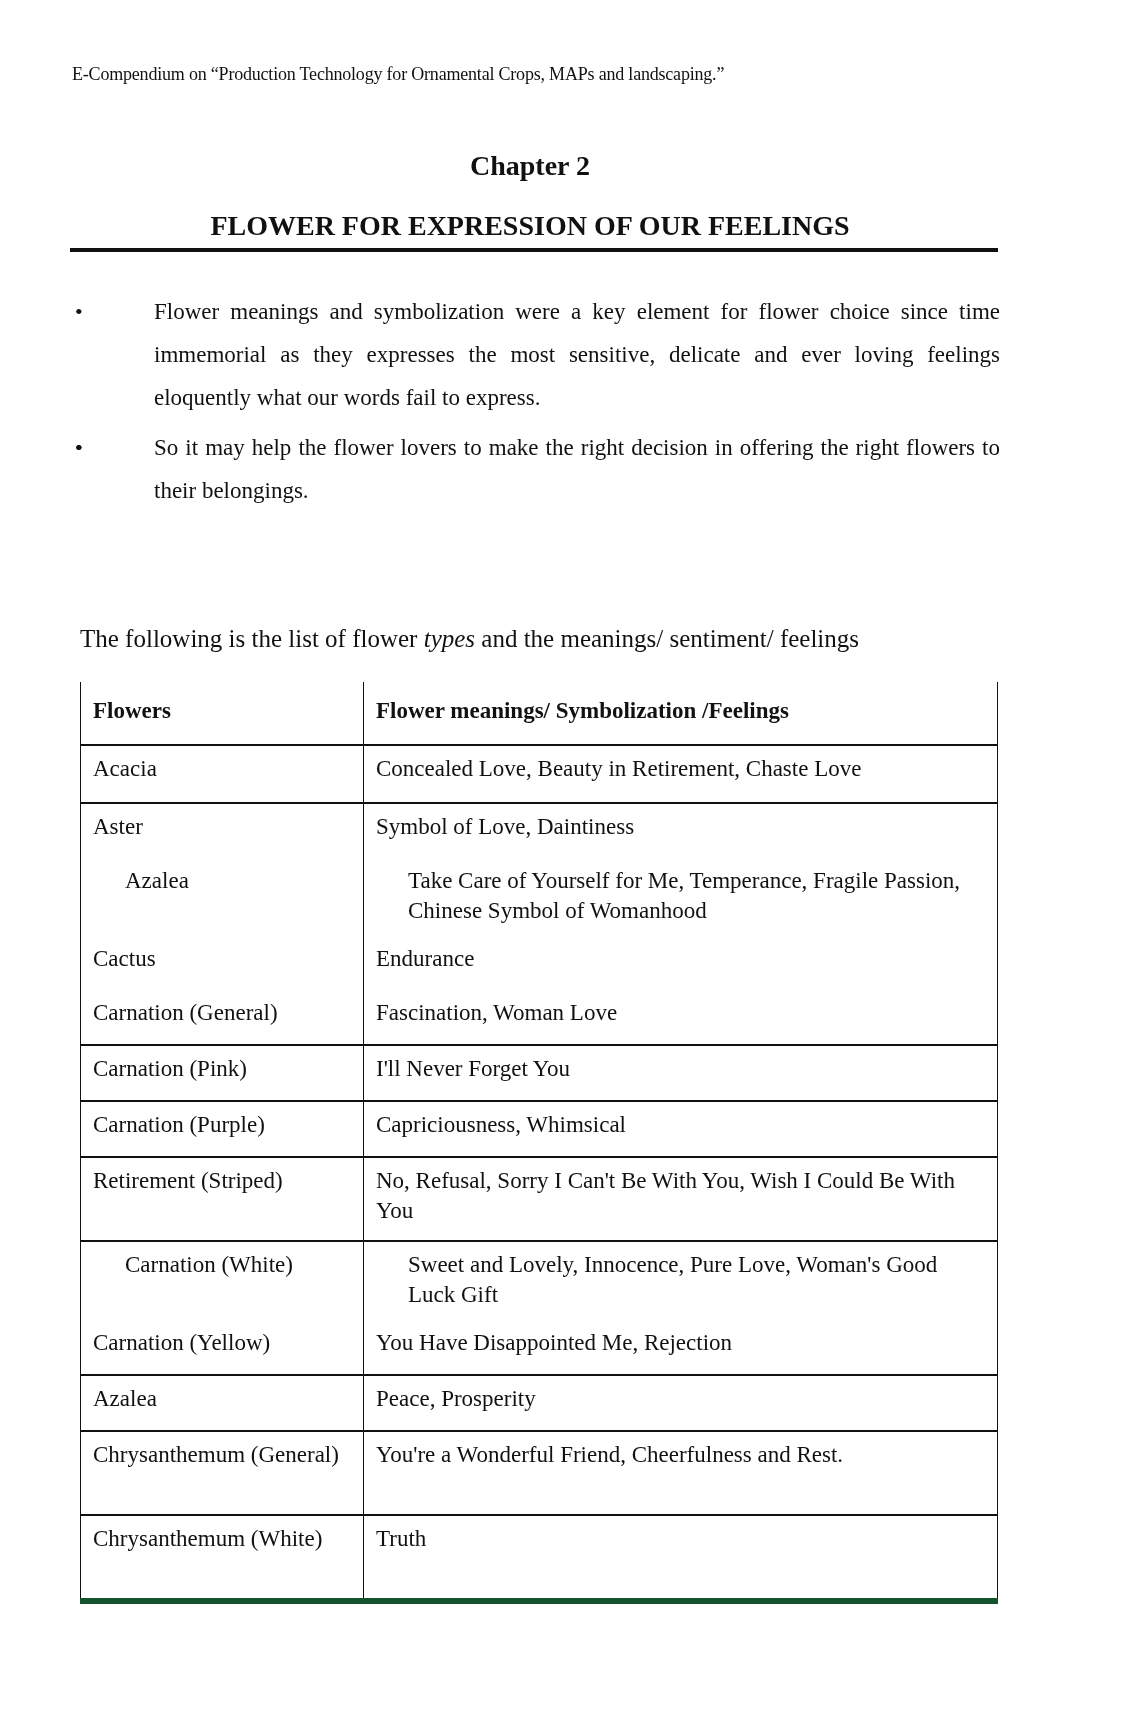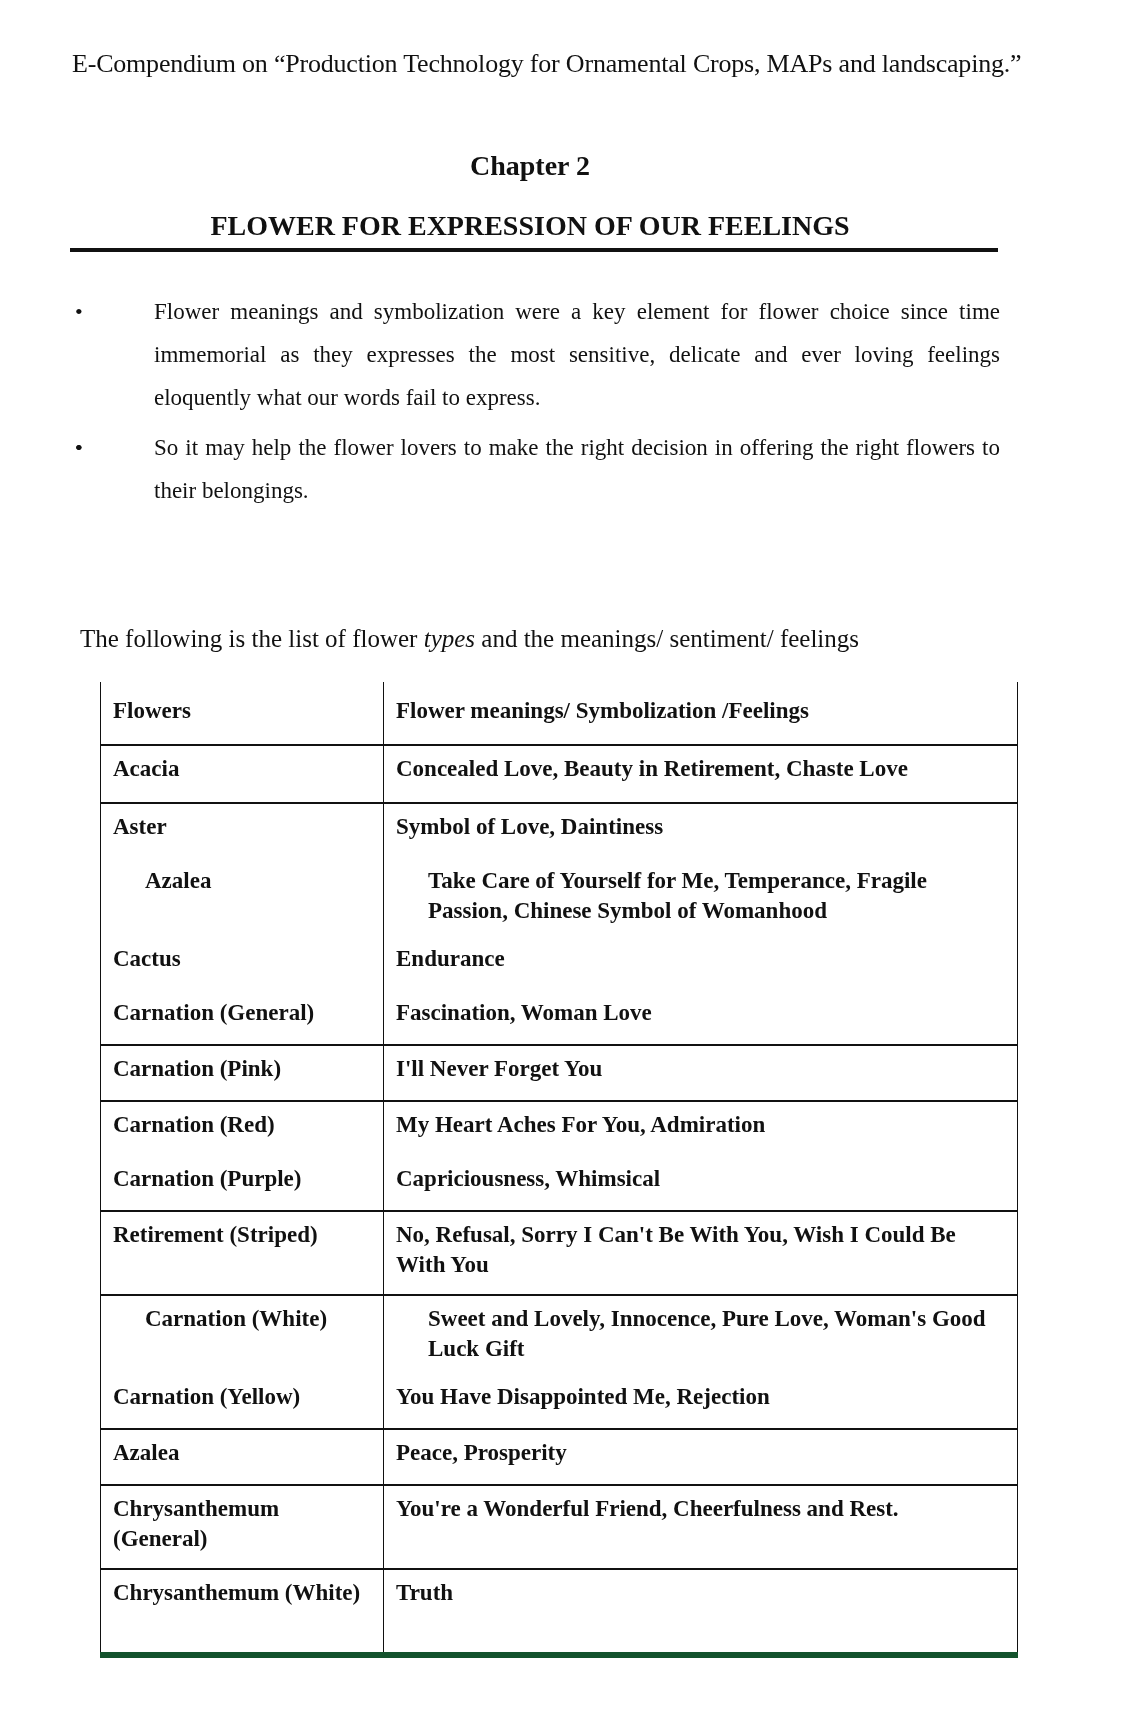--- a/index.html
+++ b/index.html
@@ -1,46 +1,46 @@
 <!DOCTYPE html>
 <html><head>
 <meta charset="utf-8">
 <style>
   html, body { margin: 0; padding: 0; background: #ffffff; }
   body {
     width: 1140px; height: 1720px; position: relative; overflow: hidden;
     font-family: "Liberation Serif", "DejaVu Serif", serif; color: #111;
   }
   .running-header {
-    position: absolute; left: 72px; top: 49px;
-    font-size: 26px; letter-spacing: -0.2px;
+    position: absolute; left: 72px; top: 64px;
+    font-size: 18px; letter-spacing: -0.2px;
   }
   .chapter {
     position: absolute; left: 0; width: 1060px; top: 150px; text-align: center;
     font-weight: bold; font-size: 28px;
   }
   .chapter-title {
     position: absolute; left: 0; width: 1060px; top: 210px; text-align: center;
     font-weight: bold; font-size: 28px;
   }
   .rule {
     position: absolute; left: 70px; top: 248px; width: 928px; height: 4px; background: #111;
   }
   .bullets { position: absolute; left: 70px; top: 290px; width: 930px; margin: 0; padding: 0; list-style: none; }
   .bullet { position: relative; padding-left: 84px; font-size: 23px; line-height: 43px; margin-bottom: 7px; text-align: justify; }
   .bullet .dot { position: absolute; left: 5px; top: 0; font-size: 22px; }
   .intro { position: absolute; left: 80px; top: 625px; font-size: 25px; }
   .intro em { font-style: italic; }
   table.flowers {
     position: absolute; left: 80px; top: 682px; width: 918px;
-    border-collapse: collapse; font-size: 23px; margin-left: 20px;
+    border-collapse: collapse; font-size: 23px;
   }
   table.flowers td, table.flowers th {
     border-left: 1.5px solid #111; border-right: 1.5px solid #111;
-    vertical-align: top; text-align: left; padding: 8px 12px; line-height: 30px; font-weight: bold;
+    vertical-align: top; text-align: left; padding: 8px 12px; line-height: 30px;
   }
   table.flowers th { font-weight: bold; height: 40px; padding-top: 14px; }
   table.flowers tr.sep td, table.flowers tr.sep th { border-bottom: 2px solid #111; }
   table.flowers tr.last td { border-bottom: 6px solid #14532d; }
   td.c1 { width: 226px; }
   tr.h58 td { height: 40px; }
   tr.h56 td { height: 38px; }
   tr.h-tall td { height: 62px; padding-left: 44px; }
   tr.h-two td { height: 66px; }
 </style>
@@ -93,24 +93,20 @@
     <td>Endurance</td>
   </tr>
   <tr class="sep h56">
     <td class="c1">Carnation (General)</td>
     <td>Fascination, Woman Love</td>
   </tr>
   <tr class="sep h56">
     <td class="c1">Carnation (Pink)</td>
     <td>I'll Never Forget You</td>
   </tr>
-  <tr class="h56">
-    <td class="c1">Carnation (Red)</td>
-    <td>My Heart Aches For You, Admiration</td>
-  </tr>
   <tr class="sep h56">
     <td class="c1">Carnation (Purple)</td>
     <td>Capriciousness, Whimsical</td>
   </tr>
   <tr class="sep h-two">
     <td class="c1">Retirement (Striped)</td>
     <td>No, Refusal, Sorry I Can't Be With You, Wish I Could Be With You</td>
   </tr>
   <tr class="h-tall">
     <td class="c1">Carnation (White)</td>

